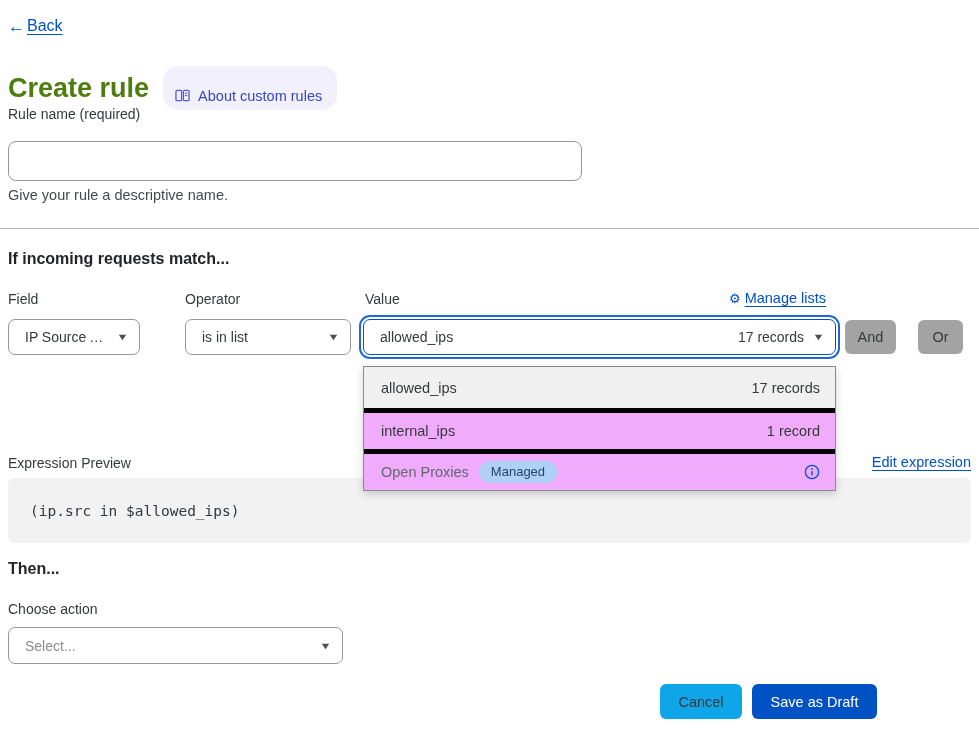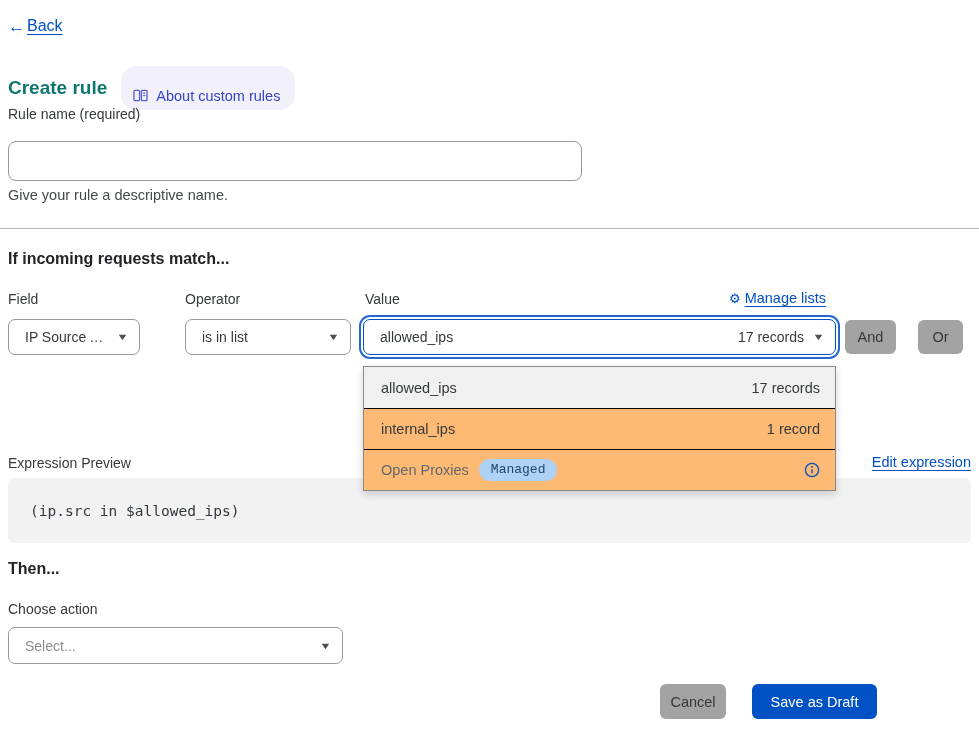--- a/index.html
+++ b/index.html
@@ -20,21 +20,21 @@
     display: inline-flex; align-items: center; gap: 2px;
     color: #0051c3; font-size: 16px; cursor: pointer; text-decoration: none;
   }
   .back-arrow { font-size: 17px; line-height: 1; }
   .back-text { text-decoration: underline; text-underline-offset: 3px; }
 
   .title-row {
     position: absolute; left: 8px; top: 66px;
     display: flex; align-items: center; gap: 14px;
   }
-  .page-title { font-size: 19px; font-weight: 700; color: #0f766e; }
+  .page-title { font-size: 27px; font-weight: 700; color: #4d7c0f; }
   .about-badge {
     display: inline-flex; align-items: center; gap: 8px;
     background: #f1f0fb; color: #3745c4;
     font-size: 14.5px; padding: 22px 15px 6px 12px;
     border-radius: 15px; cursor: pointer;
   }
   .about-badge svg { display: block; }
 
   
   .form-label { position: absolute; font-size: 14px; color: #36393a; }
@@ -97,30 +97,30 @@
   
   .dropdown-panel {
     position: absolute; left: 363px; top: 366px; width: 473px;
     background: #ffffff; border: 1px solid #8a8a8a;
     box-shadow: 0 3px 8px rgba(0,0,0,0.18);
     z-index: 10;
   }
   .dd-row {
     height: 41px; display: flex; align-items: center;
     padding: 0 15px 0 17px; font-size: 14.5px; cursor: pointer;
-    border-top: 1px solid #000000; background: #fdba74;
+    border-top: 5px solid #000000; background: #f0abfc;
   }
   .dd-row:first-child { border-top: none; }
   .dd-row.highlighted { background: #f0f0f0; }
   .dd-name { color: #36393a; }
   .dd-count { margin-left: auto; color: #36393a; }
   .dd-row.managed-row .dd-name { color: #62676c; }
   .managed-badge {
     margin-left: 10px; background: #aed1f5; color: #28446e;
-    font-size: 13px; padding: 3px 12px 4px; border-radius: 12px; font-family: Liberation Mono, monospace;
+    font-size: 13px; padding: 3px 12px 4px; border-radius: 12px;
   }
   .dd-info { margin-left: auto; display: flex; align-items: center; cursor: pointer; }
 
   
   .expr-label { left: 8px; top: 455px; }
   .edit-expression {
     position: absolute; top: 454px; right: 8px;
     color: #0051c3; font-size: 14.5px; text-decoration: underline;
     text-underline-offset: 3px; cursor: pointer;
   }
@@ -137,21 +137,21 @@
   .lbl-action { left: 8px; top: 601px; }
   .sel-action { top: 627px; left: 8px; width: 335px; height: 37px; }
   .sel-action .sel-text { color: #8c8c8c; }
 
   
   .footer-btn {
     position: absolute; top: 684px; height: 35px;
     border: none; border-radius: 6px; font-size: 14.5px;
     font-family: "Liberation Sans", sans-serif; cursor: pointer;
   }
-  .btn-cancel { left: 660px; width: 66px; background: #a3a3a3; color: #36393a; }
+  .btn-cancel { left: 660px; width: 82px; background: #0ea5e9; color: #36393a; }
   .btn-primary { background: #0051c3; color: #ffffff; }
   .btn-save { left: 752px; width: 125px; }
   .btn-deploy { left: 887px; width: 87px; }
 </style>
 </head>
 <body>
 
 <div class="page">
 
   <a class="back-link">

